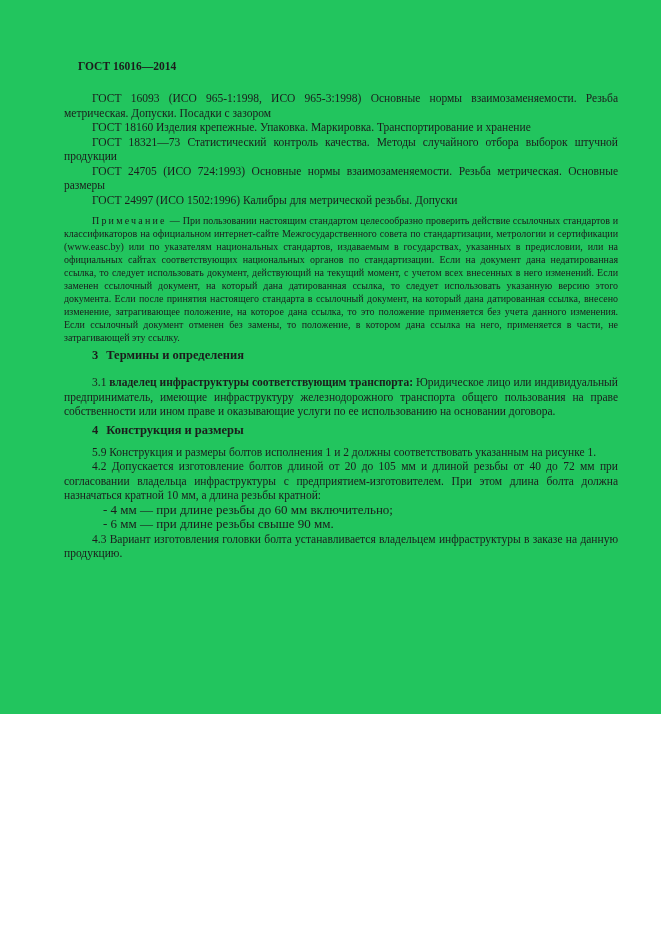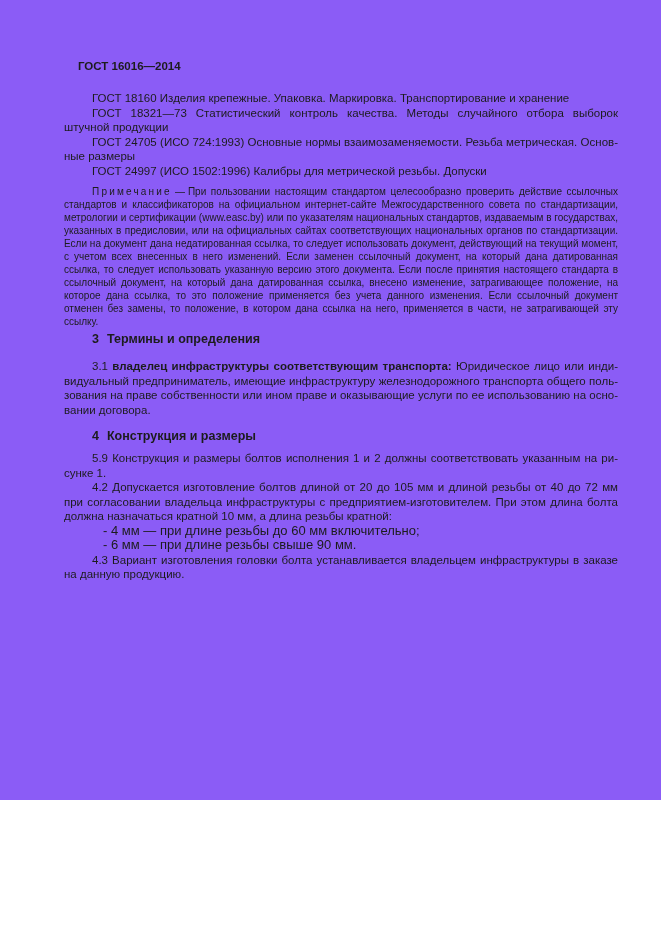--- a/index.html
+++ b/index.html
@@ -1,21 +1,21 @@
 <!DOCTYPE html>
 <html lang="ru"><head>
 <meta charset="utf-8">
 <style>
   html, body { margin: 0; padding: 0; background: #ffffff; }
   .page {
     position: relative;
     width: 661px;
-    height: 800px;
-    background: #8b5cf6;
-    font-family: Liberation Sans, sans-serif;
+    height: 714px;
+    background: #22c55e;
+    font-family: Liberation Serif, serif;
     color: #1c1c1c;
     overflow: hidden;
   }
   .running-header {
     position: absolute;
     left: 78px;
     top: 60px;
     font-size: 11.5px;
     font-weight: bold;
     line-height: 13px;
@@ -46,21 +46,21 @@
   .note-label { letter-spacing: 2.2px; }
   .note-dash { padding: 0 3px; }
   .section-heading {
     margin: 0;
     font-size: 12.5px;
     font-weight: bold;
     line-height: 15px;
     text-indent: 28px;
   }
   .heading-3 { margin-top: 4px; margin-bottom: 12px; }
-  .heading-4 { margin-top: 12px; margin-bottom: 7px; }
+  .heading-4 { margin-top: 4px; margin-bottom: 7px; }
   .heading-num { margin-right: 8px; }
   .list-item {
     font-size: 13px;
     line-height: 14.5px;
     text-align: justify;
     text-indent: 39px;
   }
   .page-number {
     position: absolute;
     left: 78px;
@@ -71,20 +71,21 @@
 </style>
 </head>
 <body>
 
 <div class="page">
 
   <div class="running-header">ГОСТ 16016—2014</div>
 
   <div class="content">
 
+    <p class="body-para">ГОСТ 16093 (ИСО 965-1:1998, ИСО 965-3:1998) Основные нормы взаимозаменяемости. Резьба метрическая. Допуски. Посадки с зазором</p>
     <p class="body-para">ГОСТ 18160 Изделия крепежные. Упаковка. Маркировка. Транспортирование и хранение</p>
     <p class="body-para">ГОСТ 18321—73 Статистический контроль качества. Методы случайного отбора выборок штучной продукции</p>
     <p class="body-para">ГОСТ 24705 (ИСО 724:1993) Основные нормы взаимозаменяемости. Резьба метрическая. Основ­ные размеры</p>
     <p class="body-para">ГОСТ 24997 (ИСО 1502:1996) Калибры для метрической резьбы. Допуски</p>
 
     <p class="note-para"><span class="note-label">Примечание</span><span class="note-dash">—</span><span>При пользовании настоящим стандартом целесообразно проверить действие ссылоч­ных стандартов и классификаторов на официальном интернет-сайте Межгосударственного совета по стандарти­зации, метрологии и сертификации (www.easc.by) или по указателям национальных стандартов, издаваемым в государствах, указанных в предисловии, или на официальных сайтах соответствующих национальных органов по стандартизации. Если на документ дана недатированная ссылка, то следует использовать документ, действующий на текущий момент, с учетом всех внесенных в него изменений. Если заменен ссылочный документ, на который дана датированная ссылка, то следует использовать указанную версию этого документа. Если после принятия настоящего стандарта в ссылочный документ, на который дана датированная ссылка, внесено изменение, затра­гивающее положение, на которое дана ссылка, то это положение применяется без учета данного изменения. Если ссылочный документ отменен без замены, то положение, в котором дана ссылка на него, применяется в части, не затрагивающей эту ссылку.</span></p>
 
     <h2 class="section-heading heading-3"><span class="heading-num">3</span><span>Термины и определения</span></h2>
 
 

